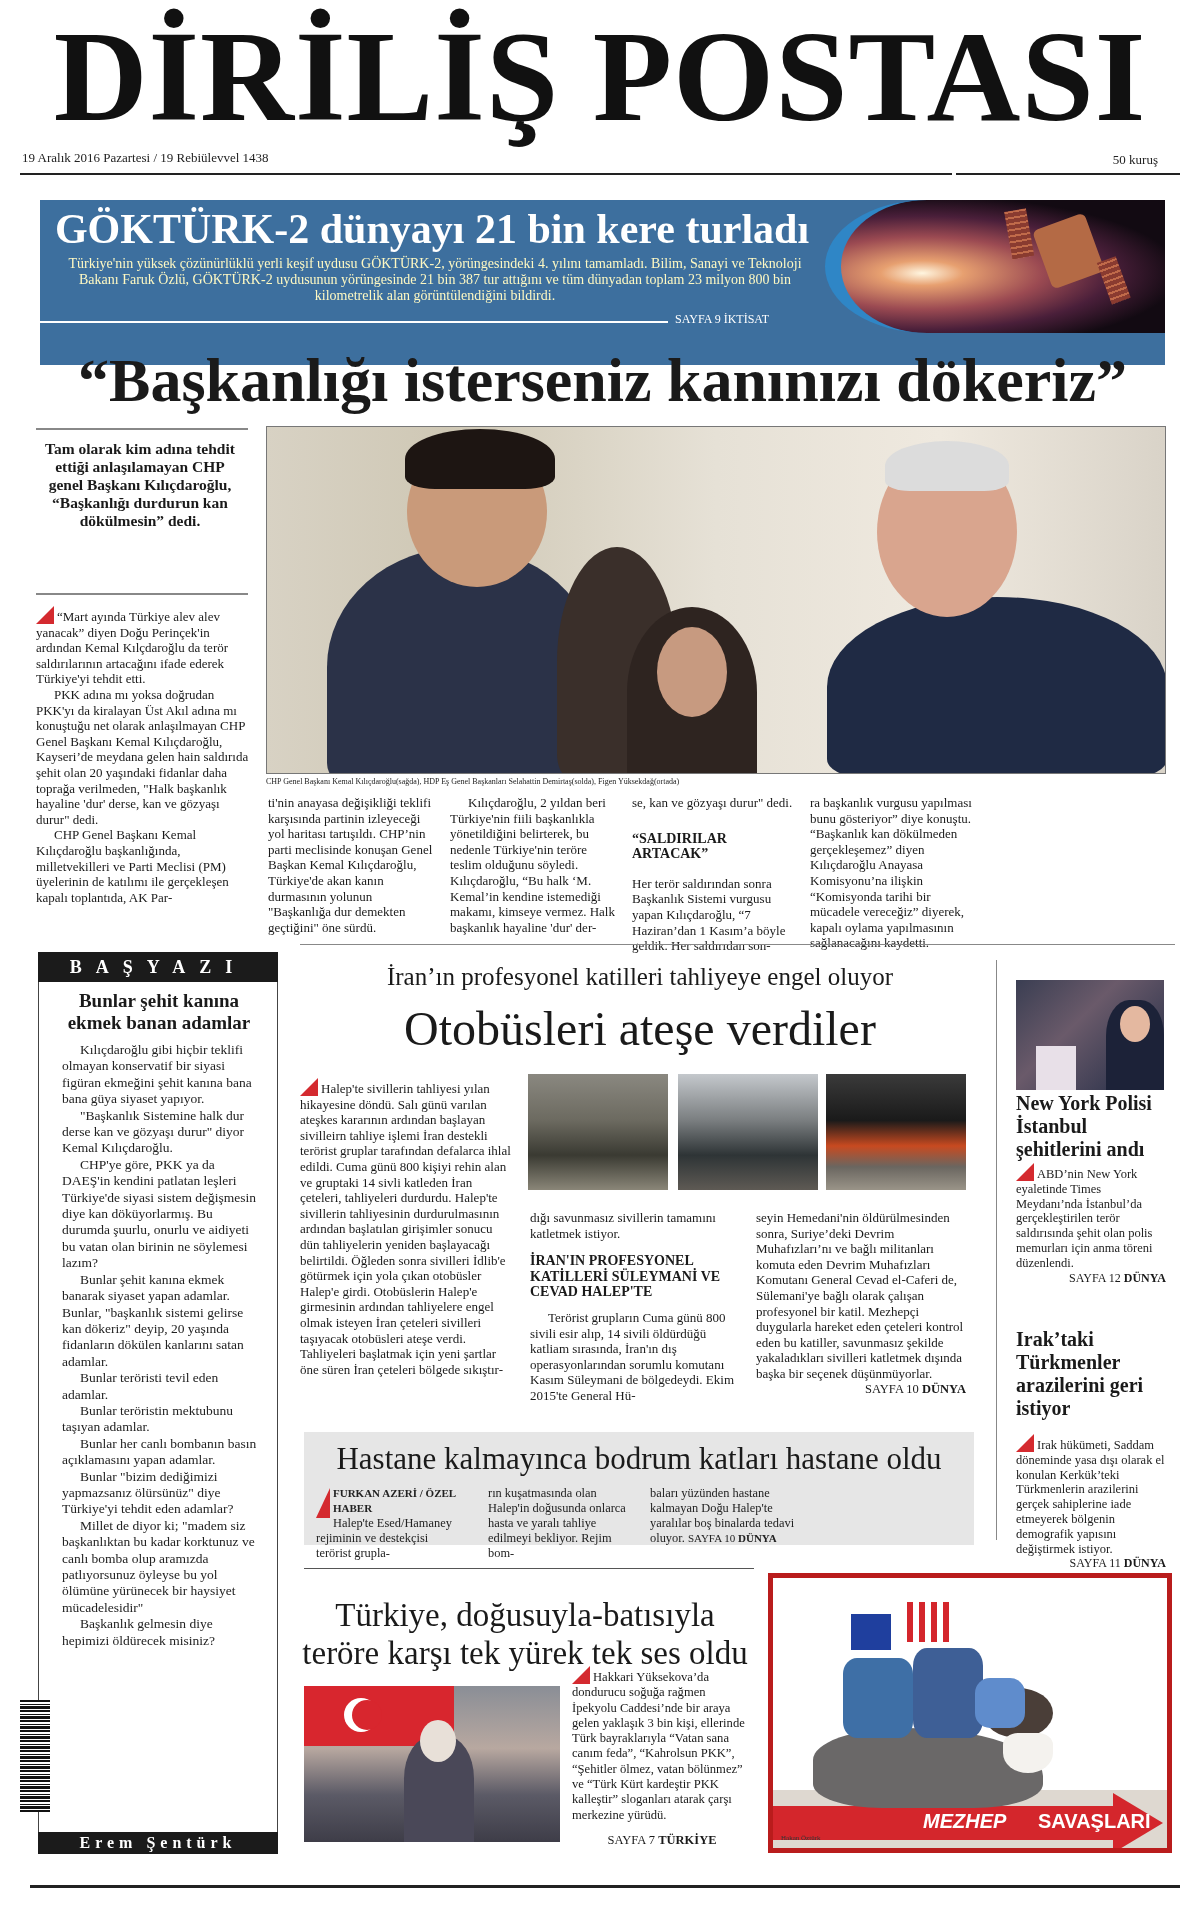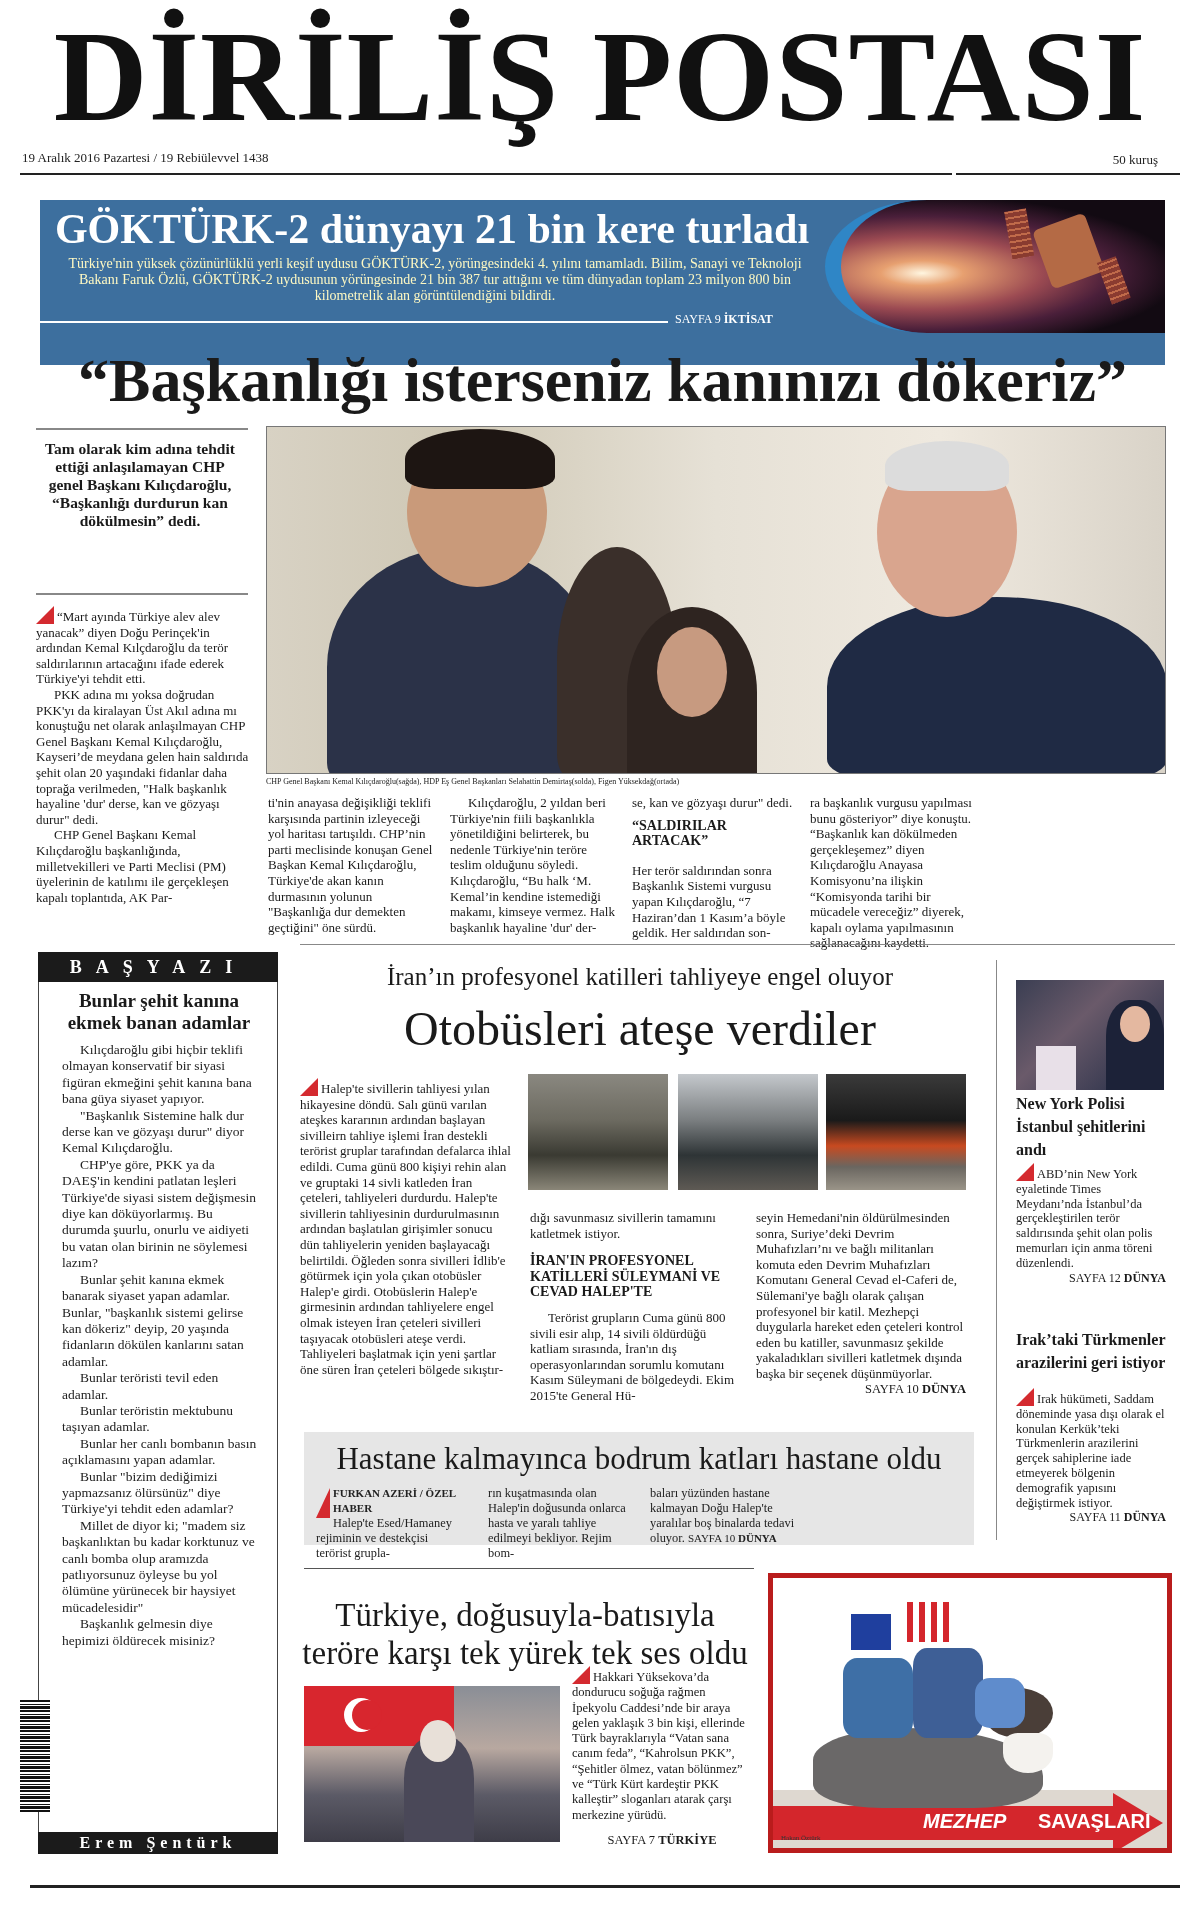--- a/index.html
+++ b/index.html
@@ -8,57 +8,57 @@
 .abs{position:absolute}
 .masthead{left:40px;top:6px;width:1120px;height:140px;font-family:"Liberation Serif",serif;font-weight:bold;font-size:130px;letter-spacing:1px;line-height:140px;text-align:center;color:#111;transform:scaleX(1.0);white-space:nowrap}
 .dateline{left:22px;top:150px;font-size:13px;color:#222}
 .price{right:42px;top:152px;font-size:13px;color:#222}
 .rule{background:#222}
 .banner{left:40px;top:200px;width:1125px;height:165px;background:#3d6f9e;overflow:hidden}
 .banner-title{position:absolute;left:12px;top:4px;width:760px;text-align:center;color:#fff;font-weight:bold;font-size:42px;line-height:50px;white-space:nowrap}
 .banner-text{position:absolute;left:10px;top:56px;width:770px;text-align:center;color:#fef9c3;font-size:14px;line-height:16px}
 .banner-line{position:absolute;left:0;top:121px;width:628px;height:2px;background:#fff}
 .banner-ref{position:absolute;left:635px;top:112px;color:#fff;font-size:12px}
-.banner-ref b{font-weight:bold}
+.banner-ref b{font-weight:normal}
 .banner-img{position:absolute;right:0;top:0;width:340px;height:133px;background:radial-gradient(ellipse at 25% 55%,#fff6e0 0%,#e7a070 12%,#9b4a52 35%,#4a1f3a 55%,#120a12 75%);border-left:16px solid #2f86c6;border-radius:60% 0 0 60%/100% 0 0 100%}
 .sat{position:absolute;left:200px;top:20px;width:55px;height:62px;background:#b46a45;transform:rotate(-20deg);border-radius:6px}
 .sat:before{content:"";position:absolute;left:-24px;top:-26px;width:22px;height:48px;background:repeating-linear-gradient(0deg,#8a3b30 0 4px,#c06a4a 4px 6px);transform:rotate(10deg)}
 .sat:after{content:"";position:absolute;left:50px;top:52px;width:20px;height:44px;background:repeating-linear-gradient(0deg,#8a3b30 0 4px,#c06a4a 4px 6px)}
 .headline{left:40px;top:344px;width:1125px;text-align:center;font-weight:bold;font-size:62px;line-height:72px;white-space:nowrap}
 .deck{left:40px;top:440px;width:200px;text-align:center;font-weight:bold;font-size:15.5px;line-height:18px}
 .hr{height:2px;background:#888}
 .col{font-size:13px;line-height:15.6px;text-align:left}
 .col p{text-indent:18px}
 .col p.first{text-indent:0}
 .tri{display:inline-block;width:0;height:0;border-left:18px solid transparent;border-bottom:18px solid #d42a2f;vertical-align:-3px;margin-right:3px}
 .photo-main{left:266px;top:426px;width:900px;height:348px;border:1px solid #777;overflow:hidden;background:linear-gradient(90deg,#d8d2c4 0%,#cfc8b5 20%,#e6e1d6 50%,#efe9df 75%,#d9d3c8 100%)}
 .person{position:absolute;border-radius:50% 50% 10% 10%}
 .caption{left:266px;top:777px;font-size:8px;color:#222;white-space:nowrap}
-.sub-hd{font-weight:bold;font-size:14px;margin:7px 0 14px}
+.sub-hd{font-weight:bold;font-size:14px;margin:20px 0 14px}
 .ed-box{left:38px;top:952px;width:240px;height:900px;border:1px solid #444;border-top:none}
 .ed-head{left:38px;top:952px;width:240px;height:30px;background:#1b1b1b;color:#fff;font-size:18px;letter-spacing:14px;text-align:center;line-height:30px;font-weight:bold}
 .ed-title{left:50px;top:990px;width:218px;text-align:center;font-weight:bold;font-size:19px;line-height:22px}
 .ed-body{left:62px;top:1042px;width:200px;font-size:13.5px;line-height:16.4px;color:#222}
 .ed-body p{text-indent:18px}
 .ed-foot{left:38px;top:1832px;width:240px;height:22px;background:#1b1b1b;color:#fff;font-size:16px;letter-spacing:5px;text-align:center;line-height:22px;font-weight:bold}
 .barcode{left:20px;top:1700px;width:30px;height:112px;background:repeating-linear-gradient(0deg,#111 0 2px,#fff 2px 3px,#111 3px 6px,#fff 6px 7px,#111 7px 8px,#fff 8px 10px)}
 .vline{background:#888;width:1px}
 .iran-kicker{left:300px;top:962px;width:680px;text-align:center;font-size:25px;line-height:30px}
 .iran-title{left:300px;top:1000px;width:680px;text-align:center;font-size:48px;line-height:58px}
 .bus{position:absolute;top:1074px;height:116px;overflow:hidden}
 .page-ref{font-size:12.5px;text-align:right}
 .page-ref b{font-weight:bold}
 .hosp{left:304px;top:1432px;width:670px;height:113px;background:#e6e6e6}
 .hosp-title{position:absolute;left:0;top:8px;width:670px;text-align:center;font-size:31px;line-height:38px}
 .hosp-col{position:absolute;top:54px;font-size:12.4px;line-height:15px;color:#222}
 .turk-title{left:300px;top:1596px;width:450px;text-align:center;font-size:33px;line-height:38px}
 .turk-photo{left:304px;top:1686px;width:256px;height:156px;overflow:hidden;background:linear-gradient(180deg,#8a8e96 0%,#b8a8a0 40%,#5b5a66 70%,#3e3d48 100%)}
 .cartoon{left:768px;top:1573px;width:404px;height:280px;border:5px solid #b91c1c;background:#fff;overflow:hidden}
 .side-photo{left:1016px;top:980px;width:148px;height:110px;overflow:hidden;background:linear-gradient(135deg,#3a3e52 0%,#6a5a6a 40%,#1e2a44 100%)}
-.side-title{font-weight:bold;font-size:16px;line-height:23px}
+.side-title{font-weight:bold;font-size:20px;line-height:23px}
 .side-body{font-size:12.5px;line-height:14.8px;color:#222}
 </style>
 </head>
 <body>
 
 <div class="abs masthead">DİRİLİŞ POSTASI</div>
 <div class="abs dateline">19 Aralık 2016 Pazartesi / 19 Rebiülevvel 1438</div>
 <div class="abs price">50 kuruş</div>
 <div class="abs rule" style="left:20px;top:173px;width:932px;height:2px"></div>
 <div class="abs rule" style="left:956px;top:173px;width:224px;height:2px"></div>

